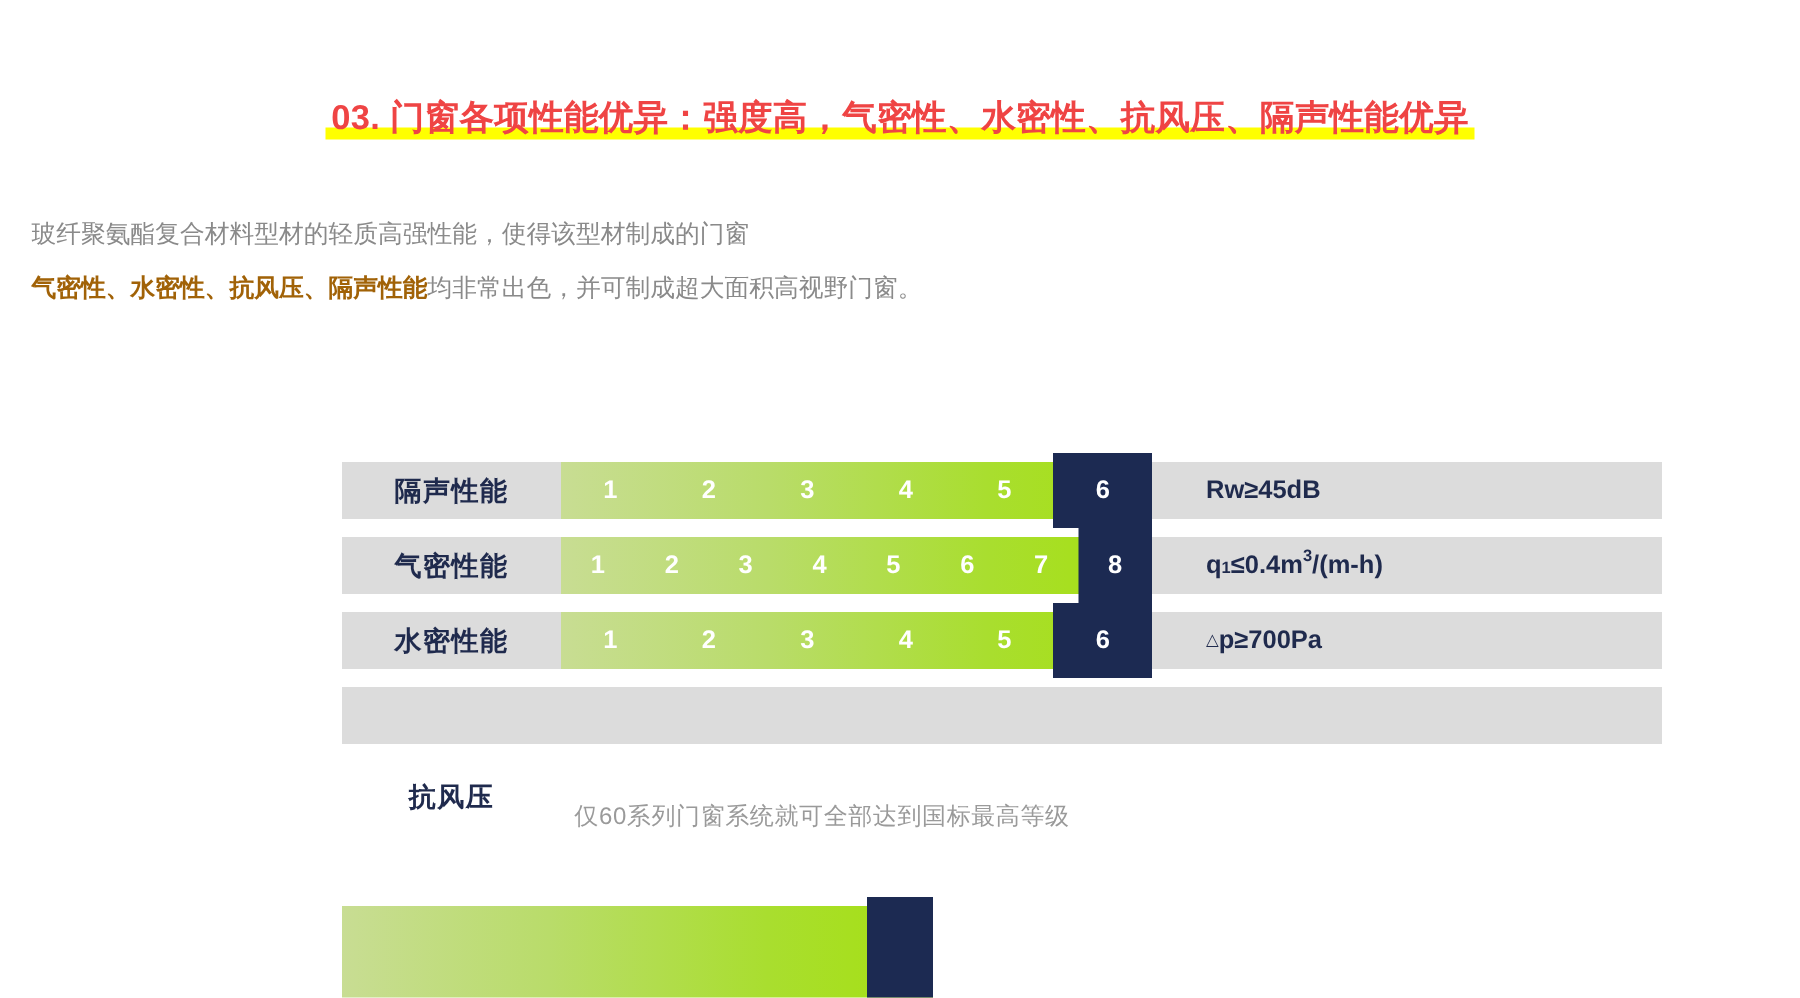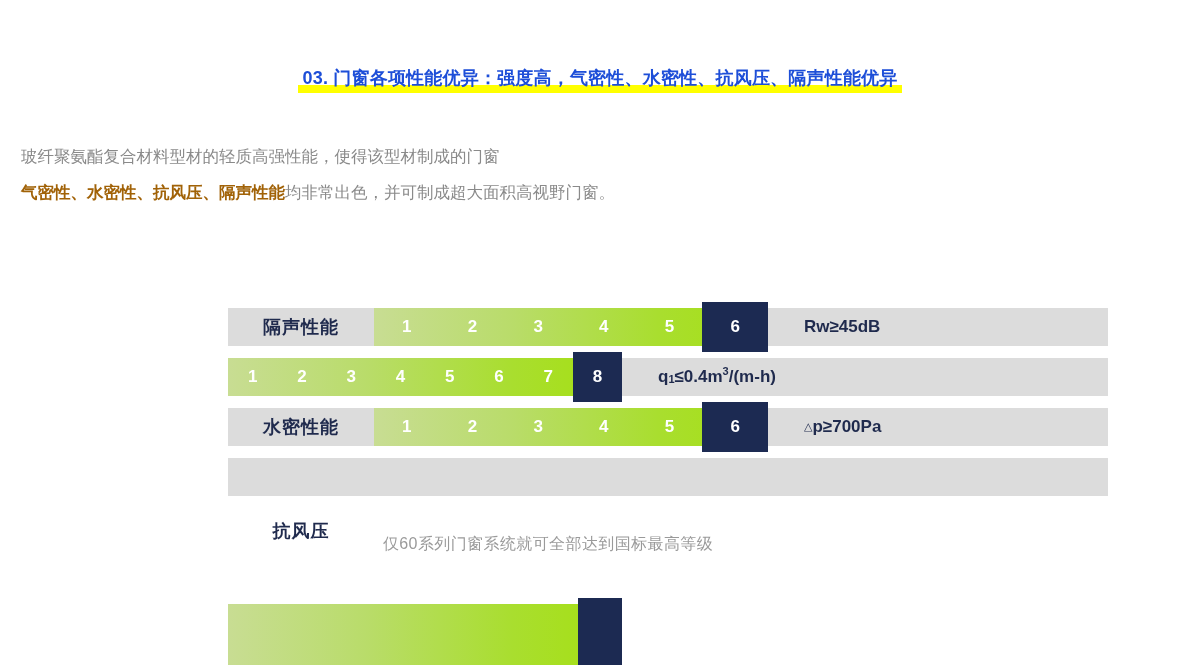--- a/index.html
+++ b/index.html
@@ -20,23 +20,23 @@
   .title-wrap {
     position: absolute;
     left: 0;
     top: 62px;
     width: 1200px;
     text-align: center;
   }
   .title {
     display: inline-block;
     position: relative;
-    font-size: 18px;
-    font-weight: bold;
-    color: #1d4ed8;
+    font-size: 23px;
+    font-weight: bold;
+    color: #ef4444;
     letter-spacing: 0.2px;
     line-height: 32px;
     padding: 0 4px;
     white-space: nowrap;
   }
   .title-highlight {
     position: absolute;
     left: 0;
     right: 0;
     bottom: 1px;
@@ -191,20 +191,21 @@
       <div class="scale-cell">4</div>
       <div class="scale-cell">5</div>
       <div class="scale-cell highlight">6</div>
     </div>
     <div class="row-value">
       <span>Rw≥45dB</span>
     </div>
   </div>
 
   <div class="row">
+    <div class="row-label">气密性能</div>
     <div class="scale">
       <div class="scale-cell">1</div>
       <div class="scale-cell">2</div>
       <div class="scale-cell">3</div>
       <div class="scale-cell">4</div>
       <div class="scale-cell">5</div>
       <div class="scale-cell">6</div>
       <div class="scale-cell">7</div>
       <div class="scale-cell highlight">8</div>
     </div>

